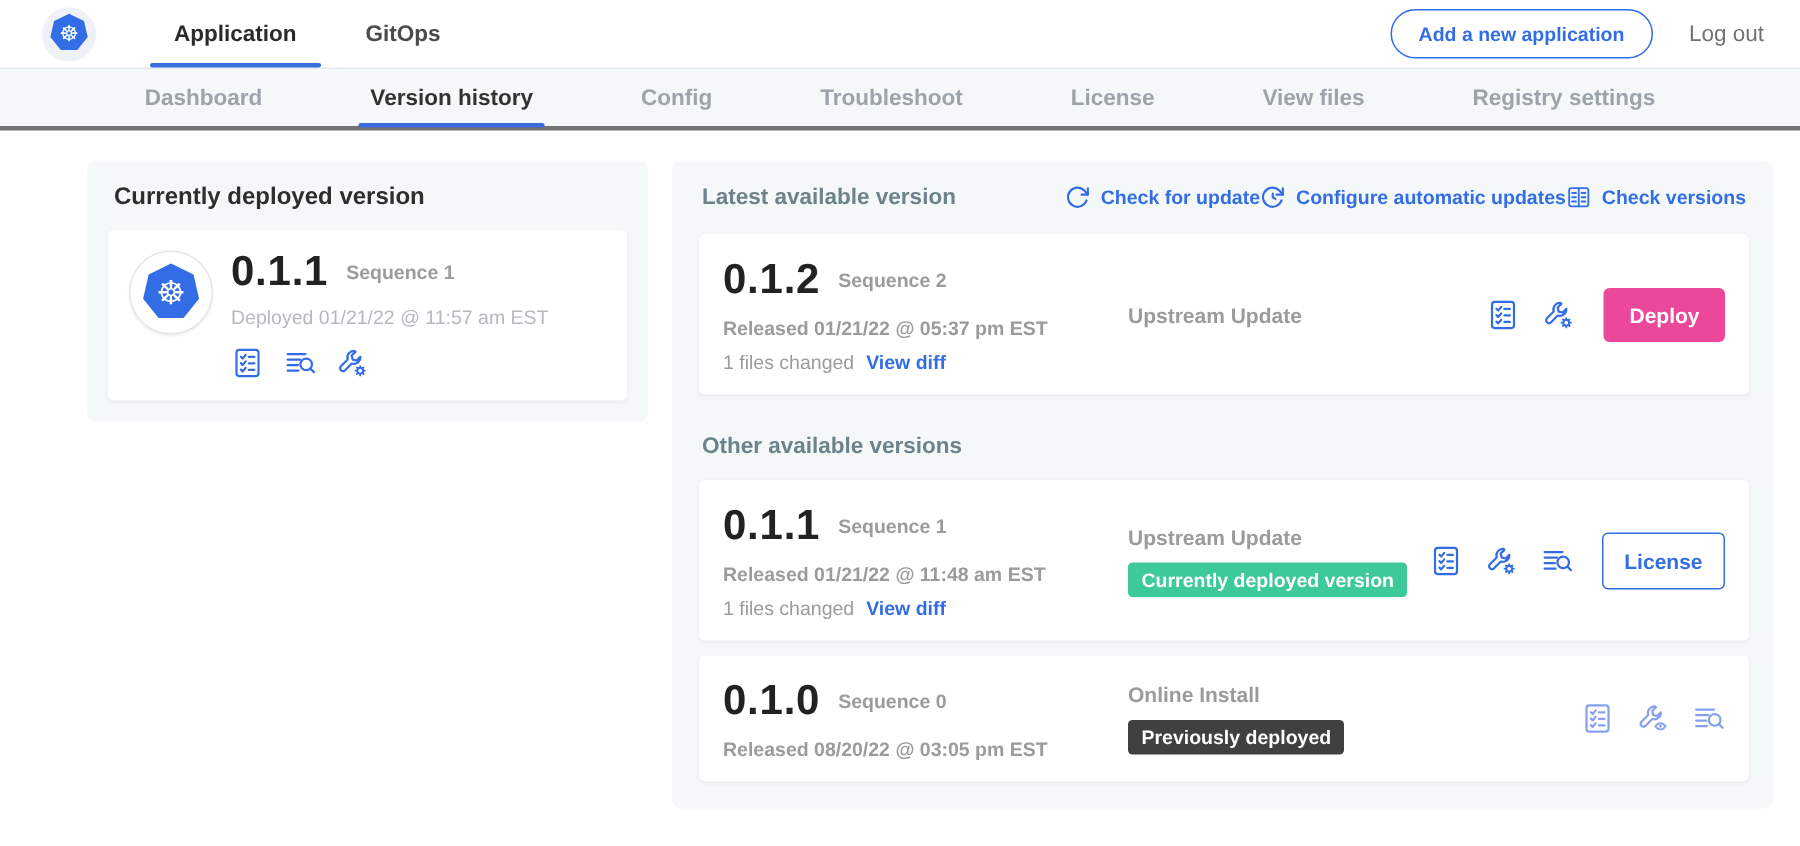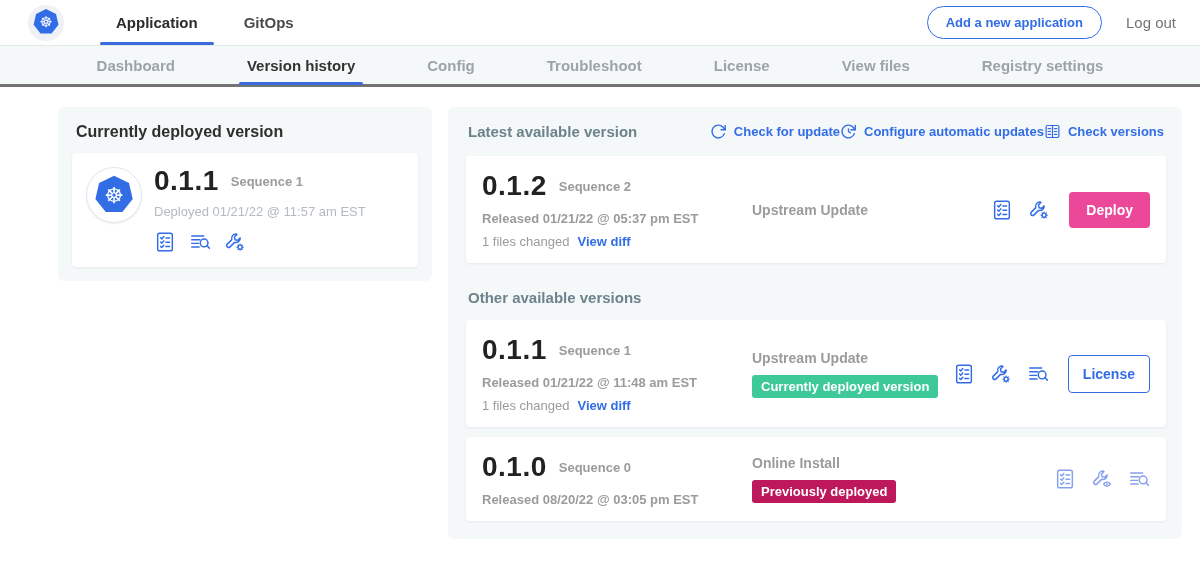--- a/index.html
+++ b/index.html
@@ -116,21 +116,21 @@
   .files-row { font-size: 13px; color: #9b9b9b; margin-top: 8px; display: flex; gap: 8px; }
   .view-diff { color: #326de6; font-weight: 700; cursor: pointer; }
   .card-middle { flex: 1; padding-left: 16px; }
   .source-label { font-size: 14px; font-weight: 700; color: #9b9b9b; }
   .badge {
     display: inline-block; margin-top: 9px;
     color: #fff; font-size: 13px; font-weight: 700;
     padding: 4px 9px; border-radius: 3px;
   }
   .badge-green { background: #3dc998; }
-  .badge-gray  { background: #be185d; }
+  .badge-gray  { background: #404040; }
   .card-actions { display: flex; align-items: center; gap: 15px; padding-left: 12px; }
   .card-actions .muted { color: #86a0ee; }
   .btn {
     font-family: inherit; font-size: 14px; font-weight: 700;
     border-radius: 4px; cursor: pointer; margin-left: 4px;
   }
   .btn-primary { background: #ec4899; color: #fff; border: none; padding: 10px 17px; }
   .btn-outline { background: #fff; color: #326de6; border: 1px solid #326de6; padding: 10px 14px; }
 
   .card-spacer-1 { margin-bottom: 26px; }

